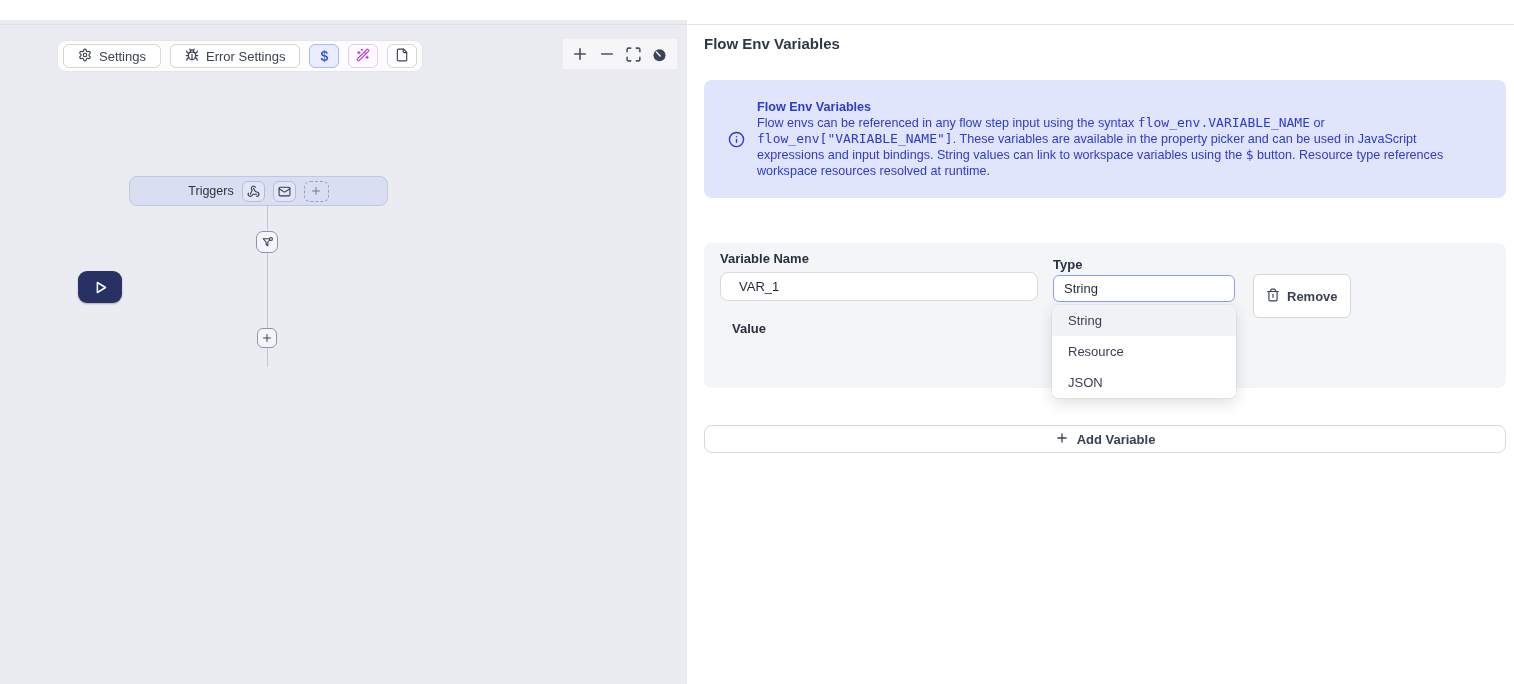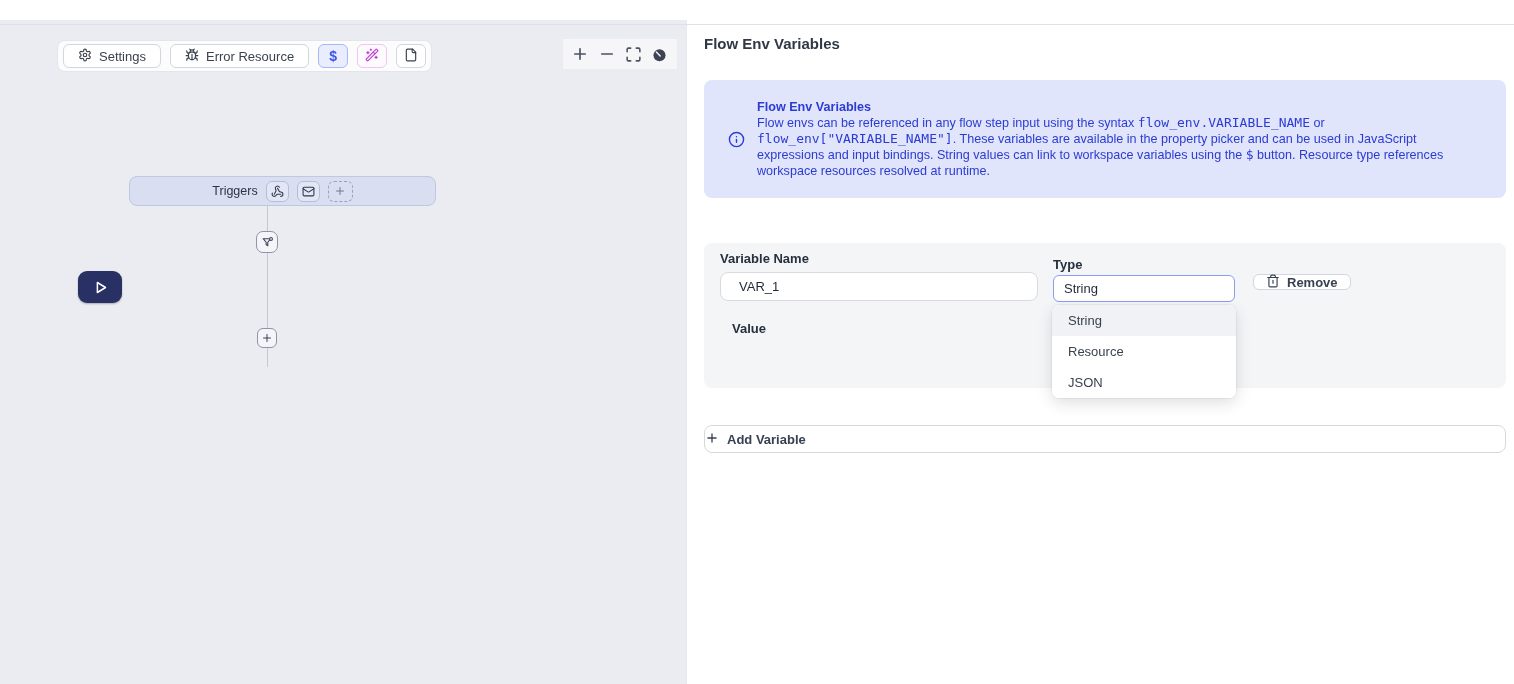--- a/index.html
+++ b/index.html
@@ -24,21 +24,21 @@
   .tbtn.wand   { border-color:#efc6f1; background:#fefbff; color:#c23bd6; }
 
   .zoom-controls { position:absolute; left:563px; top:19px; width:114px; height:30px;
                    background:#f6f6f9; display:flex; align-items:center; justify-content:space-around;
                    padding:0 4px; z-index:6; }
   .zbtn { display:flex; align-items:center; justify-content:center; width:20px; height:20px;
           color:#4a5263; cursor:pointer; }
 
   .connector { position:absolute; left:267px; top:186px; width:1px; height:161px; background:#c5c7d3; }
 
-  .node { position:absolute; width:307px; height:30px; background:#d9def0; border:1px solid #c0c7e0;
+  .node { position:absolute; width:259px; height:30px; background:#d9def0; border:1px solid #c0c7e0;
           border-radius:8px; display:flex; align-items:center; justify-content:center; gap:8px;
           font-size:12.5px; color:#2c3344; cursor:pointer; }
   .node-triggers { left:129px; top:156px; }
   .node-input    { left:129px; top:252px; }
   .node-result   { left:129px; top:347px; }
 
   .trigger-chip { width:23px; height:21px; border:1px solid #b6bdd8; background:#e3e7f5;
                   border-radius:6px; display:flex; align-items:center; justify-content:center;
                   color:#333a4e; cursor:pointer; }
   .trigger-chip.dashed { border:1px dashed #99a1bf; background:transparent; color:#6f7894; width:25px; }
@@ -76,34 +76,34 @@
                 border-radius:8px; font-size:13px; color:#1f2937; padding:0 18px;
                 font-family:"Liberation Sans", sans-serif; outline:none; }
   .text-input::placeholder { color:#9aa1ac; }
   .inp-name  { left:16px; top:29px; width:318px; }
   .inp-value { left:16px; top:99px; width:770px; }
 
   .type-select { position:absolute; left:349px; top:32px; width:182px; height:27px; background:#fff;
                  border:1px solid #8c9bf5; border-radius:6px; display:flex; align-items:center;
                  padding:0 10px; font-size:13px; color:#1f2937; cursor:pointer; }
 
-  .remove-btn { position:absolute; left:549px; top:31px; height:16px; background:#fff;
+  .remove-btn { position:absolute; left:549px; top:31px; height:44px; background:#fff;
                 border:1px solid #d4d6dd; border-radius:6px; display:inline-flex; align-items:center;
                 gap:7px; padding:0 12px; font-size:13px; font-weight:600; color:#394150; cursor:pointer; }
 
   .dropdown { position:absolute; left:365px; top:285px; width:184px; background:#fff; border-radius:7px;
               box-shadow:0 5px 16px rgba(0,0,0,.13), 0 0 0 1px rgba(0,0,0,.04); overflow:hidden;
               z-index:20; }
   .dd-item { height:31px; display:flex; align-items:center; padding:0 16px; font-size:13px;
              color:#3a4150; cursor:pointer; background:#fff; }
   .dd-item.selected { background:#f1f2f5; }
 
   .add-var-btn { position:absolute; left:17px; top:405px; width:802px; height:28px; background:#fff;
                  border:1px solid #d6d8de; border-radius:8px; display:flex; align-items:center;
-                 justify-content:flex-start; gap:8px; font-size:13px; font-weight:600; color:#374151;
+                 justify-content:center; gap:8px; font-size:13px; font-weight:600; color:#374151;
                  cursor:pointer; }
 </style>
 </head>
 <body>
 
 <div class="screen">
 
   <div class="canvas">
 
     <div class="toolbar">
@@ -125,21 +125,21 @@
               <path d="M12 20c-3.3 0-6-2.7-6-6v-3a4 4 0 0 1 4-4h4a4 4 0 0 1 4 4v3c0 3.3-2.7 6-6 6"></path>
               <path d="M12 20v-9"></path>
               <path d="M6.53 9C4.6 8.8 3 7.1 3 5"></path>
               <path d="M6 13H2"></path>
               <path d="M3 21c0-2.1 1.7-3.8 3.8-4"></path>
               <path d="M20.97 5c0 2.1-1.6 3.8-3.5 4"></path>
               <path d="M22 13h-4"></path>
               <path d="M17.2 17c2.1.2 3.8 1.9 3.8 4"></path>
             </svg>
         </span>
-        <span>Error Resource</span>
+        <span>Error Settings</span>
       </div>
       <div class="tbtn square dollar">
         <span>$</span>
       </div>
       <div class="tbtn square wand">
         <span>
           <svg width="14" height="14" viewBox="0 0 24 24" fill="none" stroke="currentColor" stroke-width="2" stroke-linecap="round" stroke-linejoin="round">
               <path d="m21.64 3.64-1.28-1.28a1.21 1.21 0 0 0-1.72 0L2.36 18.64a1.21 1.21 0 0 0 0 1.72l1.28 1.28a1.2 1.2 0 0 0 1.72 0L21.64 5.36a1.2 1.2 0 0 0 0-1.72"></path>
               <path d="m14 7 3 3"></path>
               <path d="M5 6v4"></path>

